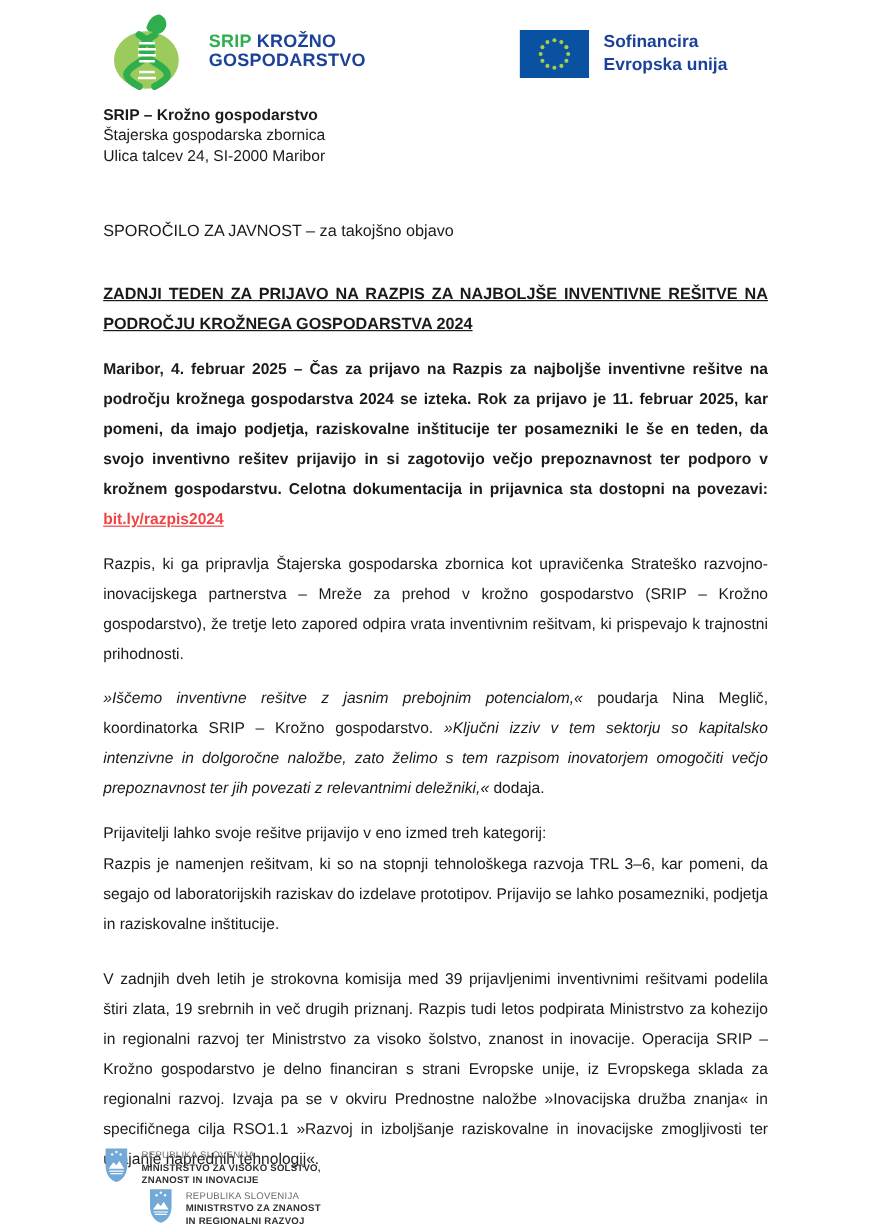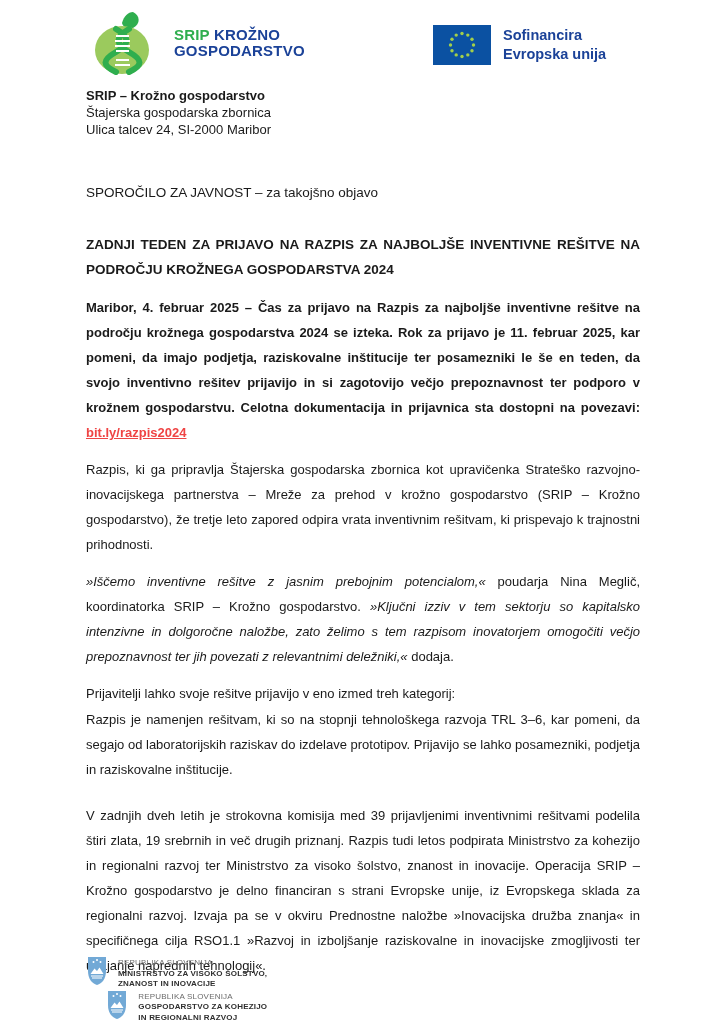--- a/index.html
+++ b/index.html
@@ -22,21 +22,21 @@
   .brand-line2 { color: #1b4298; }
   .eu-block { position: absolute; left: 433px; top: 25px; display: flex; align-items: center; }
   .eu-flag { display: block; border: 0; }
   .eu-text { margin-left: 12px; color: #1b4298; font-weight: bold; font-size: 14.5px; line-height: 19px; }
   
   .content { padding: 0 84px 0 86px; }
   .address { margin-top: 12px; font-size: 13px; line-height: 17px; }
   .address .b { font-weight: bold; }
   
   .press { margin-top: 47px; font-size: 13.5px; }
-  .doc-title { margin-top: 32px; font-weight: bold; font-size: 13.5px; line-height: 25px; text-align: justify; }
+  .doc-title { margin-top: 32px; font-weight: bold; font-size: 13.5px; line-height: 25px; text-align: justify; text-decoration: underline; }
   p.body-p { margin: 12px 0 0 0; font-size: 13px; line-height: 25px; text-align: justify; }
   p.p1 { font-weight: bold; margin-top: 13px; }
   a.doc-link { color: #ef4444; font-weight: bold; text-decoration: underline; }
   .it { font-style: italic; }
   .section-heading { margin: 16px 0 0 0; font-weight: bold; font-size: 13px; line-height: 25px; }
   ul.cats { margin: 0; padding: 0 0 0 26px; list-style: none; }
   ul.cats li { font-size: 13px; line-height: 27px; padding-left: 20px; position: relative; }
   ul.cats li::before { content: "•"; position: absolute; left: 0; top: 0; font-size: 13px; }
   p.p5 { margin-top: 1px; }
   p.p6 { margin-top: 21px; }
@@ -152,19 +152,19 @@
       <svg class="arms" width="22" height="30" viewBox="0 0 22 30">
         <path d="M2 1 H20 V15 C20 23 16 27.5 11 29 C6 27.5 2 23 2 15 Z" fill="#72a9d6"></path>
         <circle cx="7.5" cy="6" r="1" fill="#ffffff"></circle>
         <circle cx="11" cy="4" r="1" fill="#ffffff"></circle>
         <circle cx="14.5" cy="6" r="1" fill="#ffffff"></circle>
         <path d="M4.5 18 L8.5 12.5 L11 15 L13.5 11.5 L17.5 18 Z" fill="#ffffff"></path>
         <path d="M5 20 H17 M6 22 H16" stroke="#ffffff" stroke-width="1" fill="none"></path>
       </svg>
       <div class="ministry-text">
         <div class="rep">REPUBLIKA SLOVENIJA</div>
-        <div class="min">GOSPODARSTVO ZA KOHEZIJO</div>
+        <div class="min">MINISTRSTVO ZA ZNANOST</div>
         <div class="min">IN REGIONALNI RAZVOJ</div>
       </div>
     </div>
 
   </div>
 </div>
 
 </body></html>

